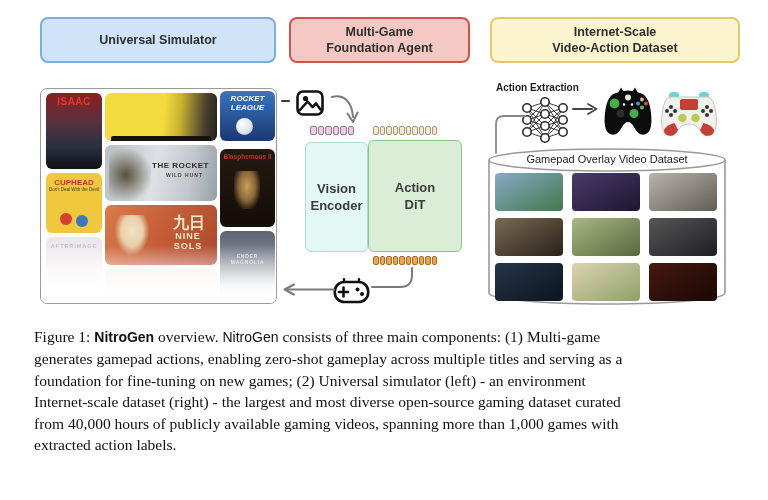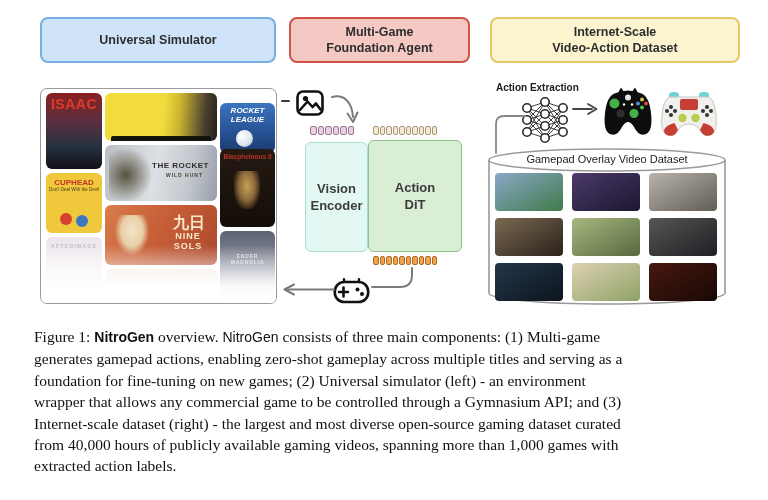--- a/index.html
+++ b/index.html
@@ -14,21 +14,21 @@
   .hdr-line { font-size:12.5px; font-weight:bold; color:#2e2e2e; line-height:14px; }
 
   
   .sim-panel { position:absolute; left:40px; top:88px; width:237px; height:216px;
                background:#fff; border:1.5px solid #9a9a9a; border-radius:7px; overflow:hidden; }
   .tile { position:absolute; border-radius:6px; overflow:hidden; }
   .tl { display:block; font-weight:bold; text-align:center; }
 
   .t-isaac { left:5px; top:4px; width:56px; height:76px;
              background:linear-gradient(180deg,#8a2020 0%,#5a3040 38%,#25313f 72%,#140f16 100%); }
-  .t-isaac .tl { color:#e03a2a; font-size:14px; padding-top:3px; letter-spacing:.5px; }
+  .t-isaac .tl { color:#e03a2a; font-size:10px; padding-top:3px; letter-spacing:.5px; }
 
   .t-cuphead { left:5px; top:84px; width:56px; height:60px; background:#f0c83c; }
   .t-cuphead .tl { color:#c23527; font-size:8px; padding-top:5px; }
   .t-cuphead .sub { display:block; text-align:center; color:#4a3a20; font-size:4.5px; }
   .t-cuphead::after { content:""; position:absolute; left:14px; bottom:8px; width:12px; height:12px;
              border-radius:50%; background:#d8402e; box-shadow:16px 2px 0 #3d77c4; }
 
   .t-afterimage { left:5px; top:148px; width:56px; height:62px;
              background:linear-gradient(180deg,#ece5ec 0%,#f7f3f5 70%,#fff 100%); }
   .t-afterimage .tl { color:#c5bccb; font-size:5.5px; padding-top:6px; letter-spacing:1px; }
@@ -53,21 +53,21 @@
              background:linear-gradient(120deg,#d97c4a 0%,#c75f38 45%,#ab492d 100%); }
   .t-ninesols::before { content:""; position:absolute; left:10px; top:10px; width:34px; height:40px;
              background:radial-gradient(ellipse at 50% 40%, #f3e3c6 0%, #e8cfa8 45%, rgba(0,0,0,0) 72%); }
   .t-ninesols .tl { position:absolute; right:12px; top:8px; color:#f6e8ca; font-size:16px; }
   .t-ninesols .sub { position:absolute; right:8px; top:26px; color:#f6e8ca; font-size:9px;
              font-weight:bold; letter-spacing:1px; line-height:10px; width:42px; text-align:center; }
 
   .t-fadedwide { left:64px; top:180px; width:112px; height:30px;
              background:linear-gradient(180deg,#f4e9e0 0%,#fdfbf9 100%); }
 
-  .t-rocket { left:179px; top:14px; width:55px; height:50px;
+  .t-rocket { left:179px; top:2px; width:55px; height:50px;
              background:linear-gradient(180deg,#3a74c0 0%,#275092 60%,#1a3a6e 100%); }
   .t-rocket .tl { color:#fff; font-size:8px; font-style:italic; line-height:8.5px; padding-top:4px; }
   .t-rocket::after { content:""; position:absolute; left:16px; bottom:6px; width:17px; height:17px;
              border-radius:50%; background:radial-gradient(circle at 35% 35%, #fff 0%, #dfe6ee 55%, #9fb4cc 100%); }
 
   .t-blasphemous { left:179px; top:60px; width:55px; height:78px;
              background:linear-gradient(180deg,#241a12 0%,#140d08 100%); }
   .t-blasphemous .tl { color:#b5352a; font-size:6.5px; padding-top:4px; }
   .t-blasphemous::after { content:""; position:absolute; left:14px; top:22px; width:26px; height:38px;
              background:radial-gradient(ellipse at 50% 40%, #c9a058 0%, #8a683a 45%, rgba(0,0,0,0) 78%); }
@@ -314,19 +314,18 @@
       <div class="thumb" style="background: linear-gradient(150deg, rgb(86, 86, 86), rgb(31, 31, 36));"></div>
       <div class="thumb" style="background: linear-gradient(150deg, rgb(36, 54, 74), rgb(12, 20, 30));"></div>
       <div class="thumb" style="background: linear-gradient(150deg, rgb(221, 210, 178), rgb(142, 161, 102));"></div>
       <div class="thumb" style="background: linear-gradient(150deg, rgb(71, 24, 15), rgb(25, 8, 6));"></div>
     </div>
 
   <div class="caption">
       <div class="cap-line"><span class="cap-r">Figure 1: </span><span class="cap-sb">NitroGen</span><span class="cap-b"> overview. </span><span class="cap-sn">NitroGen</span><span class="cap-r"> consists of three main components: (1) </span><span class="cap-b">Multi-game</span></div>
       <div class="cap-line"><span class="cap-r">generates gamepad actions, enabling zero-shot gameplay across multiple titles and serving as a</span></div>
       <div class="cap-line"><span class="cap-r">foundation for fine-tuning on new games; (2) </span><span class="cap-b">Universal simulator (left)</span><span class="cap-r"> - an environment</span></div>
-      <div class="cap-line"><span class="cap-r">wrapper that allows any commercial game to be controlled through a Gymnasium API; and (3)</span></div>
       <div class="cap-line"><span class="cap-b">Internet-scale dataset (right)</span><span class="cap-r"> - the largest and most diverse open-source gaming dataset curated</span></div>
       <div class="cap-line"><span class="cap-r">from 40,000 hours of publicly available gaming videos, spanning more than 1,000 games with</span></div>
       <div class="cap-line"><span class="cap-r">extracted action labels.</span></div>
     </div>
 
 </div>
 
 </body></html>

